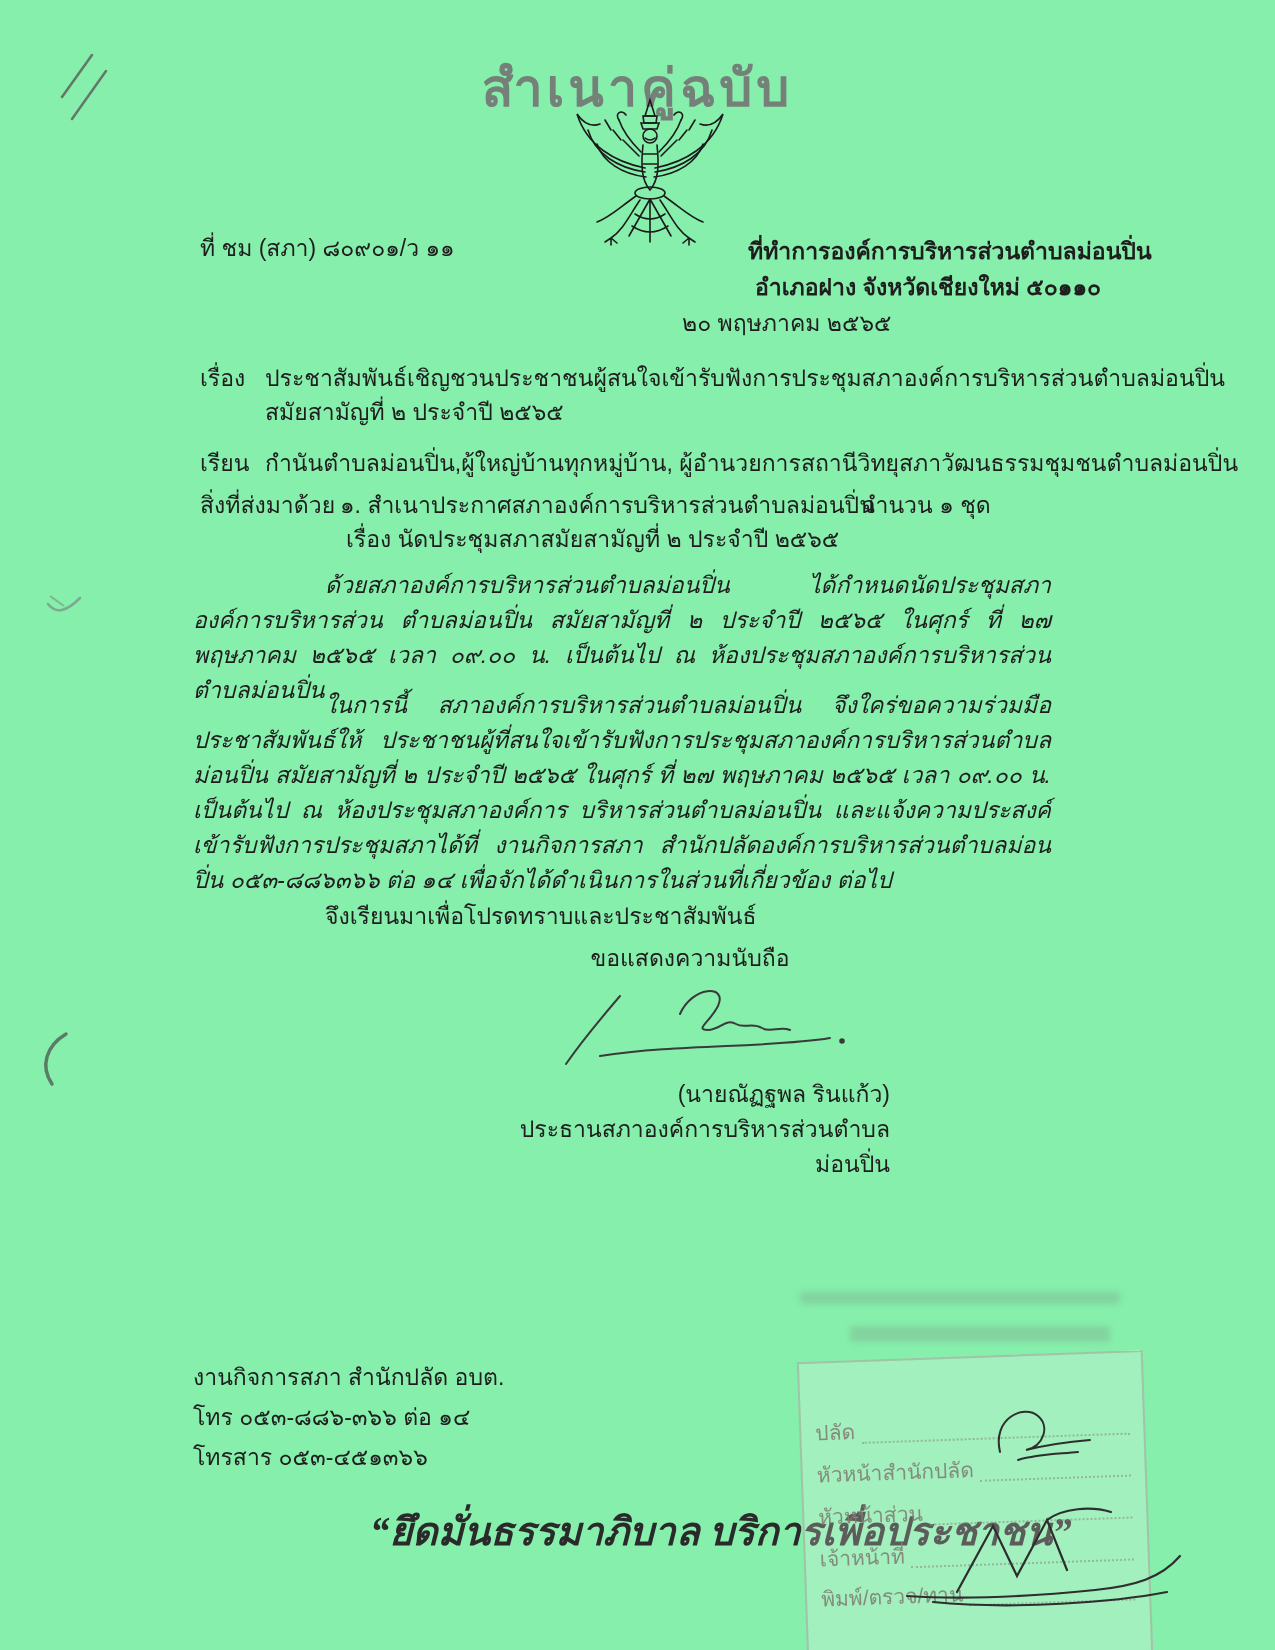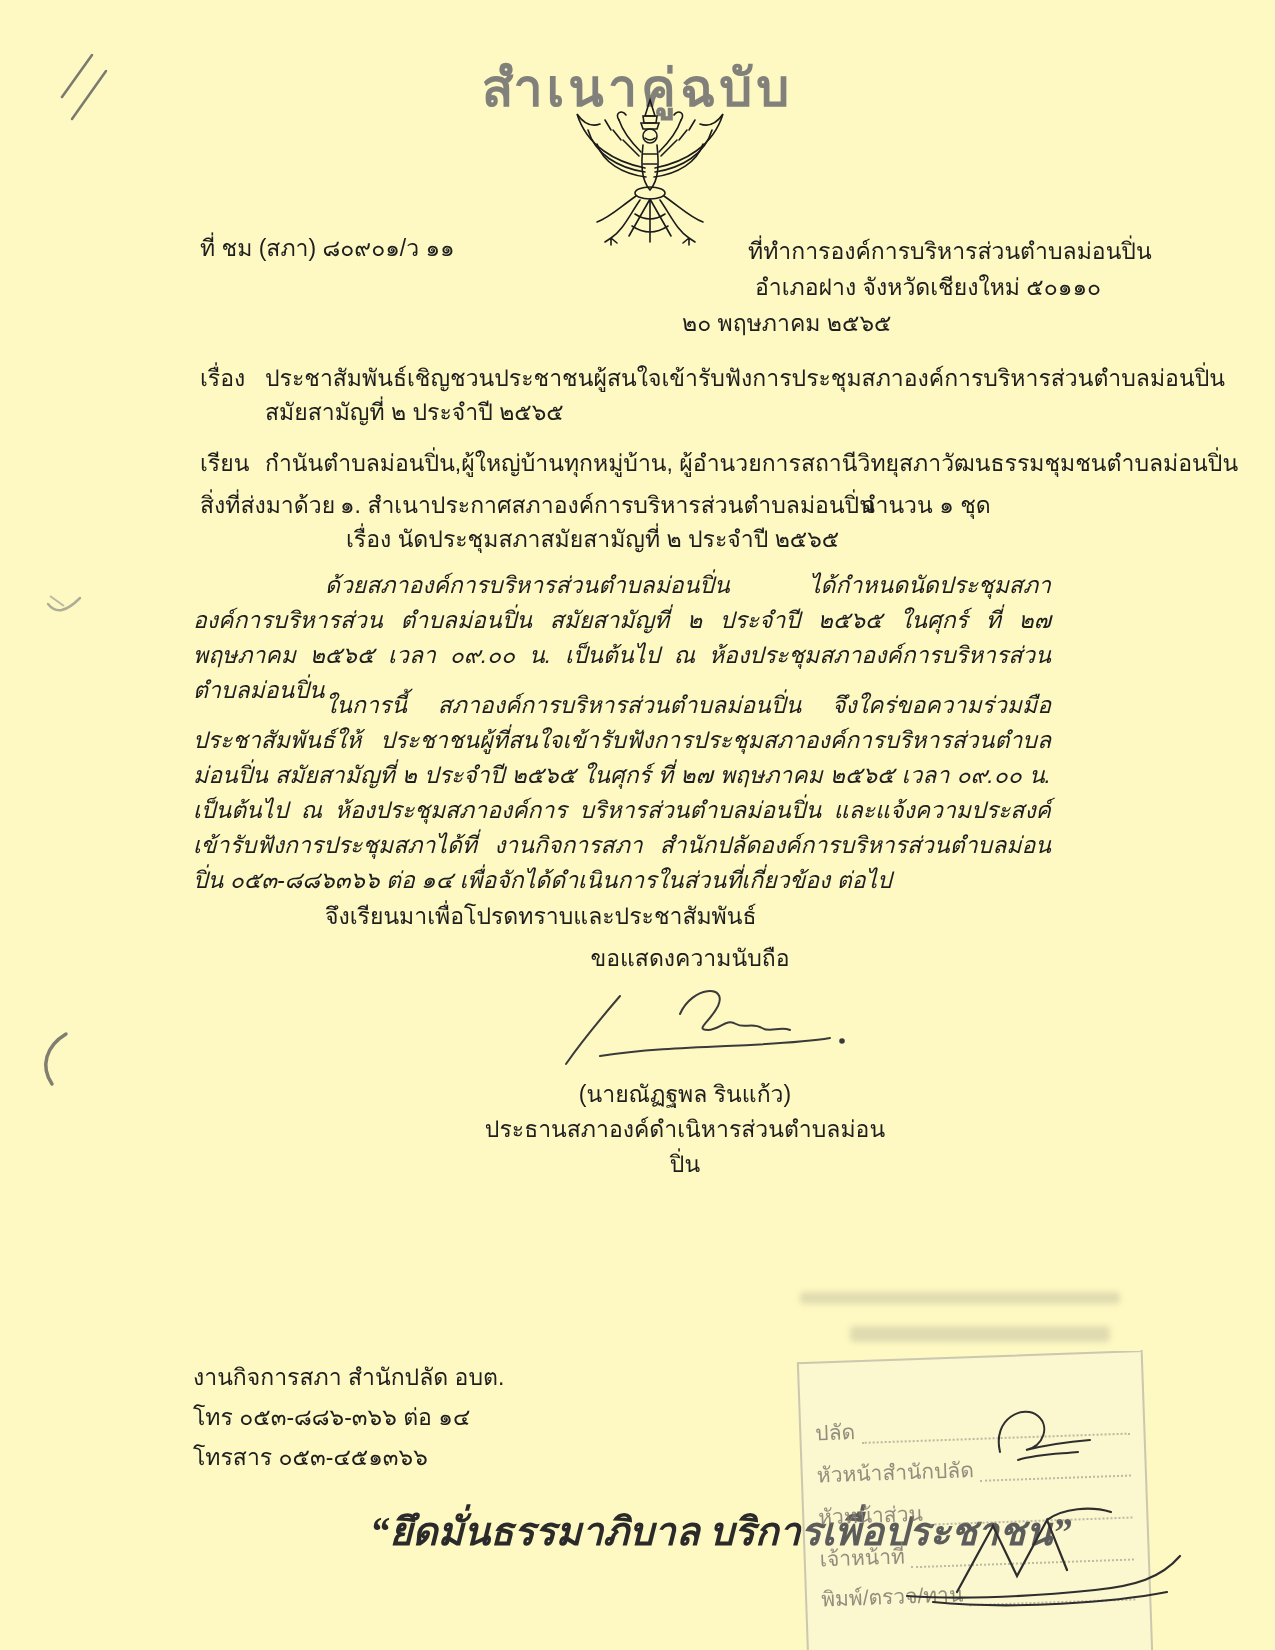--- a/index.html
+++ b/index.html
@@ -1,47 +1,47 @@
 <!DOCTYPE html>
 <html><head>
 <meta charset="utf-8">
 <style>
   html,body{margin:0;padding:0;background:#e8e8e8;}
   .page{
     position:relative;
     width:1275px;height:1650px;
     margin:0 auto;
-    background:#fef9c3;
+    background:#86efac;
     font-family:"Liberation Sans",sans-serif;
     color:#1e1e1e;
     overflow:hidden;
   }
   .abs{position:absolute;}
   .t{font-size:23px;line-height:34px;white-space:nowrap;}
   .copy-stamp{
     left:0;right:0;top:46px;text-align:center;
     font-size:52px;font-weight:700;letter-spacing:4px;
     color:#747474;opacity:.9;
     font-family:"Liberation Serif",serif;
   }
   .ref{left:200px;top:231px;}
   .office{left:748px;top:233px;width:360px;text-align:center;line-height:36px;font-size:23px;}
-  .office div{white-space:nowrap;}
+  .office div{white-space:nowrap;font-weight:bold;}
   .date-line{left:682px;top:306px;}
   .row-label{left:200px;}
   .para{
     left:193px;width:858px;
     font-size:23px;line-height:35px;
     text-align:justify;text-indent:132px;
     white-space:normal;
     font-style:italic;
   }
   .closing{left:325px;top:899px;}
   .salutation{left:560px;top:941px;width:260px;text-align:center;}
-  .sig-name-block{left:480px;top:1077px;width:410px;text-align:center;line-height:35px;font-size:23px;}
+  .sig-name-block{left:480px;top:1077px;width:410px;text-align:right;line-height:35px;font-size:23px;}
   .footer-line{left:193px;}
   .slogan{
     left:370px;top:1500px;width:540px;text-align:center;
     font-size:39px;font-weight:700;font-style:italic;
     font-family:"Liberation Serif",serif;color:#2a2a2a;
     white-space:nowrap;
   }
   .stamp-box{
     left:802px;top:1356px;width:342px;height:300px;
     border:2px solid rgba(158,152,144,.5);
@@ -146,21 +146,21 @@
   <div class="abs t salutation">ขอแสดงความนับถือ</div>
 
   <svg class="abs" style="left:558px;top:984px" width="295" height="96" viewBox="0 0 295 96" fill="none" stroke="#3a3a3a" stroke-width="2" stroke-linecap="round">
     <path d="M8,80 C26,54 50,26 62,12"></path>
     <path d="M122,30 C134,2 170,0 160,22 C152,38 136,46 150,46 C162,46 168,34 178,40 C186,45 194,38 204,44 C212,49 222,42 232,46"></path>
     <path d="M42,72 C120,60 212,64 272,54"></path>
     <circle cx="284" cy="57" r="1.8" fill="#3a3a3a"></circle>
   </svg>
   <div class="abs sig-name-block">
     <div>(นายณัฏฐพล  รินแก้ว)</div>
-    <div>ประธานสภาองค์ดำเนิหารส่วนตำบลม่อนปิ่น</div>
+    <div>ประธานสภาองค์การบริหารส่วนตำบลม่อนปิ่น</div>
   </div>
 
   <div class="abs t footer-line" style="top:1360px">งานกิจการสภา สำนักปลัด อบต.</div>
   <div class="abs t footer-line" style="top:1400px">โทร ๐๕๓-๘๘๖-๓๖๖ ต่อ ๑๔</div>
   <div class="abs t footer-line" style="top:1440px">โทรสาร ๐๕๓-๔๕๑๓๖๖</div>
 
   <div class="abs slogan">“ยึดมั่นธรรมาภิบาล บริการเพื่อประชาชน”</div>
 
   <div class="abs smudge" style="left:800px;top:1292px;width:320px;height:12px"></div>
   <div class="abs smudge" style="left:850px;top:1326px;width:260px;height:16px"></div>

